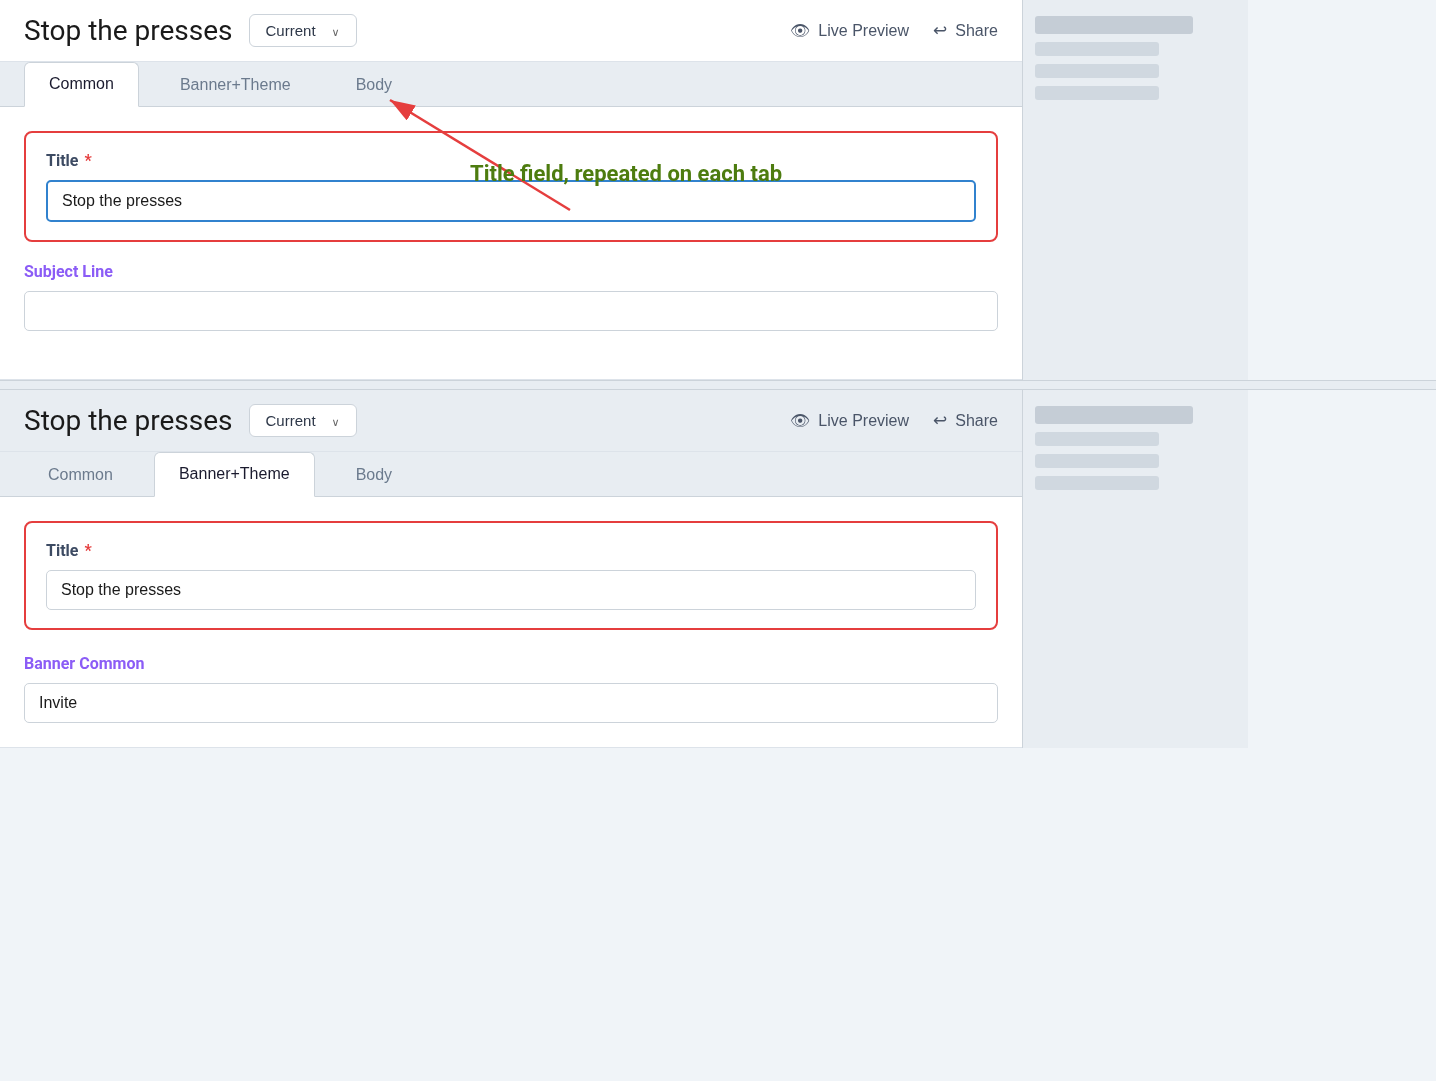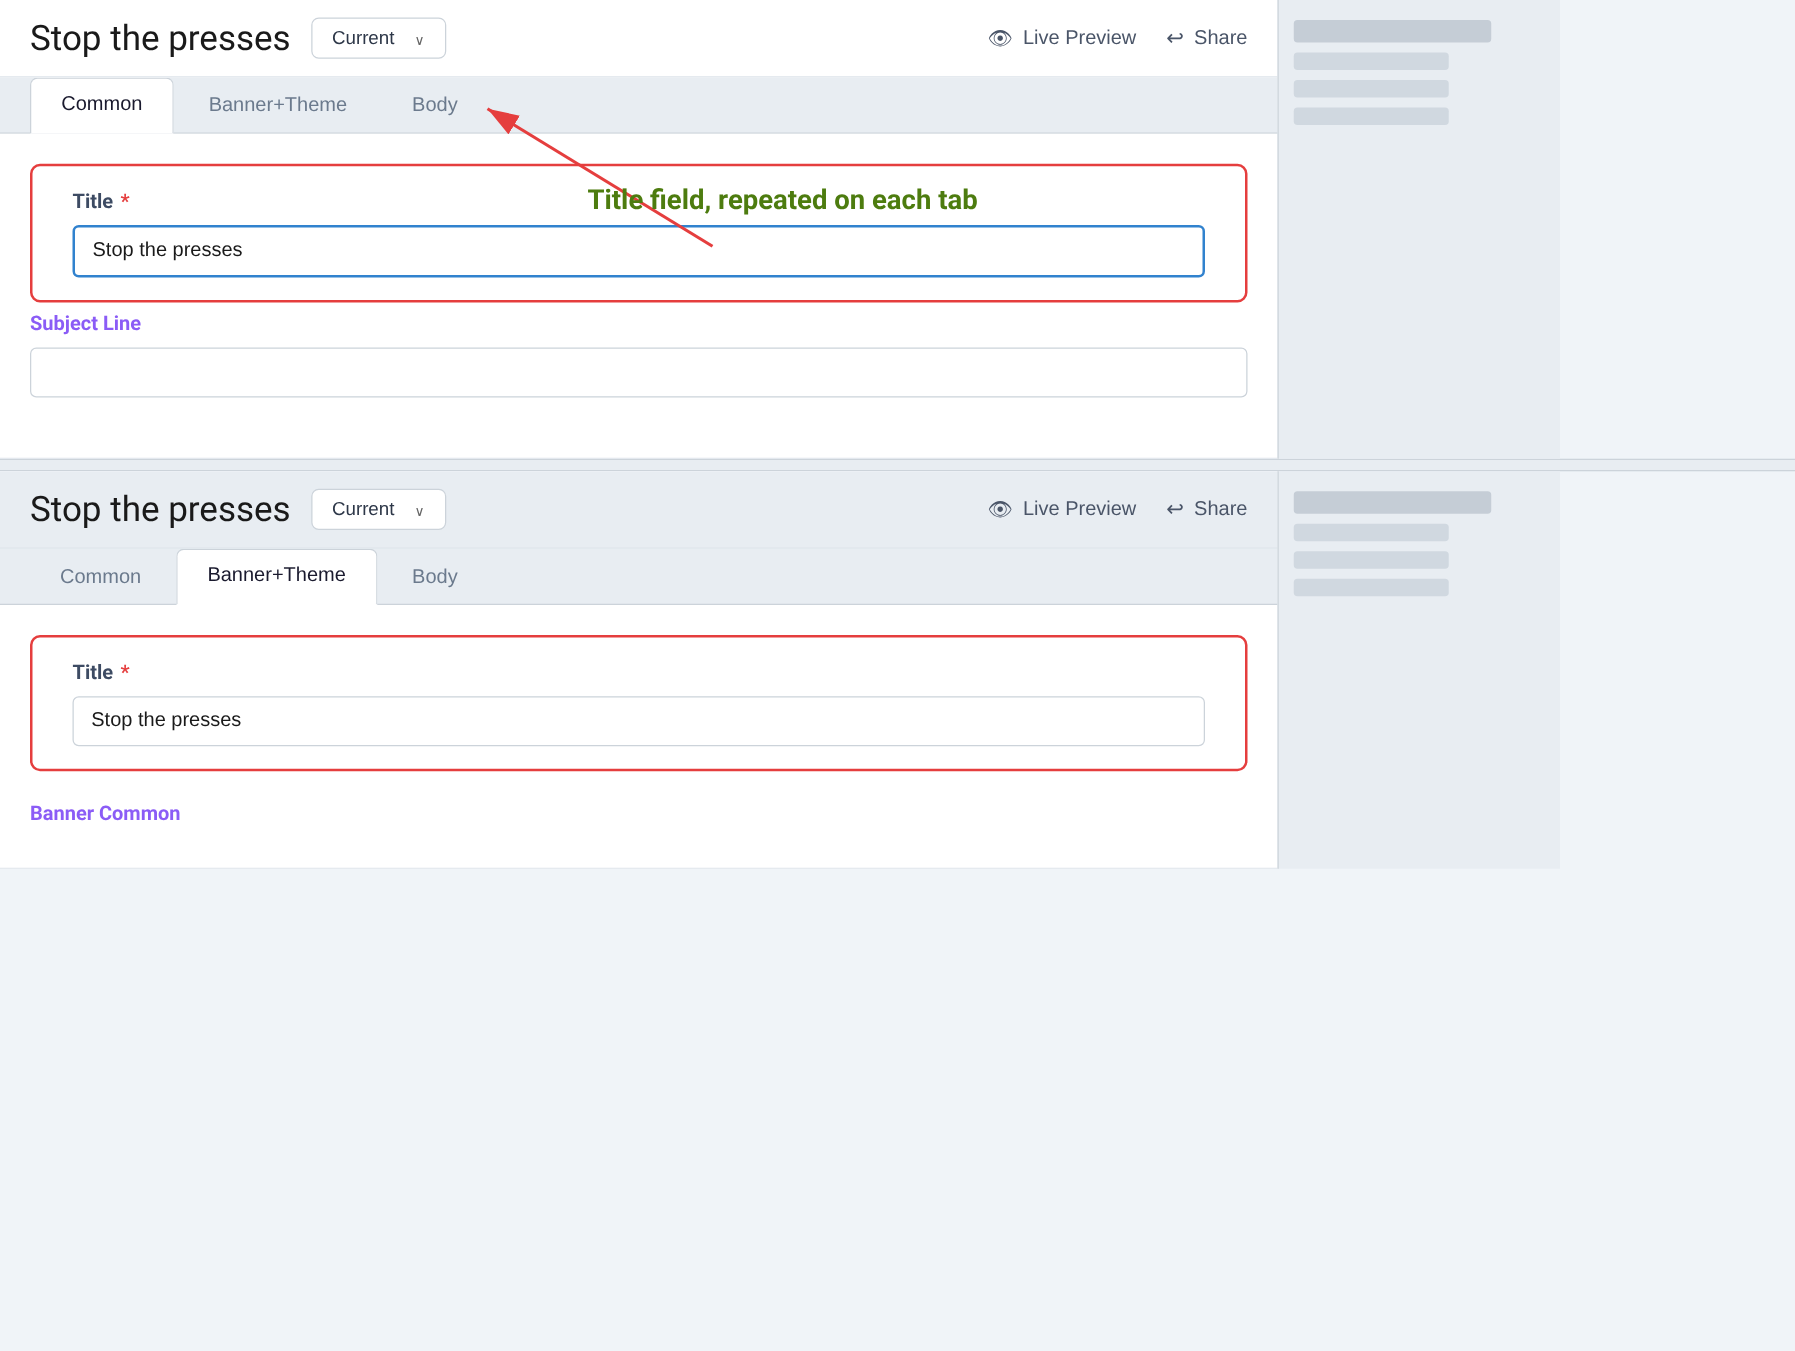--- a/index.html
+++ b/index.html
@@ -83,21 +83,21 @@
       font-weight: 400;
     }
 
     
     .tabs-bar {
       display: flex;
       align-items: flex-end;
       padding: 0 24px;
       background: #e8edf2;
       border-bottom: 1px solid #ccd3da;
-      gap: 4px;
+      gap: 17px;
     }
 
     .tab {
       padding: 12px 24px;
       font-size: 16px;
       cursor: pointer;
       border: none;
       background: transparent;
       color: #6b7a8d;
       position: relative;
@@ -118,22 +118,22 @@
     
     .content-area {
       background: #fff;
       padding: 24px 24px;
       max-width: 1210px;
     }
 
     .field-group {
       border: 2px solid #e53e3e;
       border-radius: 8px;
-      padding: 18px 32px;
-      margin-bottom: 7px;
+      padding: 18px 20px;
+      margin-bottom: 20px;
     }
 
     .field-label {
       font-size: 16px;
       font-weight: 700;
       color: #3d4b63;
       margin-bottom: 10px;
       display: flex;
       align-items: center;
       gap: 6px;
@@ -348,20 +348,21 @@
         <div class="field-group">
           <div class="field-label">
             <span>Title</span>
             <span class="required-star">*</span>
           </div>
           <input class="field-input normal" type="text" value="Stop the presses" style="">
         </div>
 
         <div class="banner-label-group">
           <div class="subject-label">Banner Common</div>
+          <input class="field-input normal" type="text" value="Invite" style="">
         </div>
       </div>
     </div>
   </div>
 
   <div class="right-panel-stub">
     <div class="right-stub-line"></div>
     <div class="right-stub-line2"></div>
     <div class="right-stub-line2"></div>
     <div class="right-stub-line2"></div>

